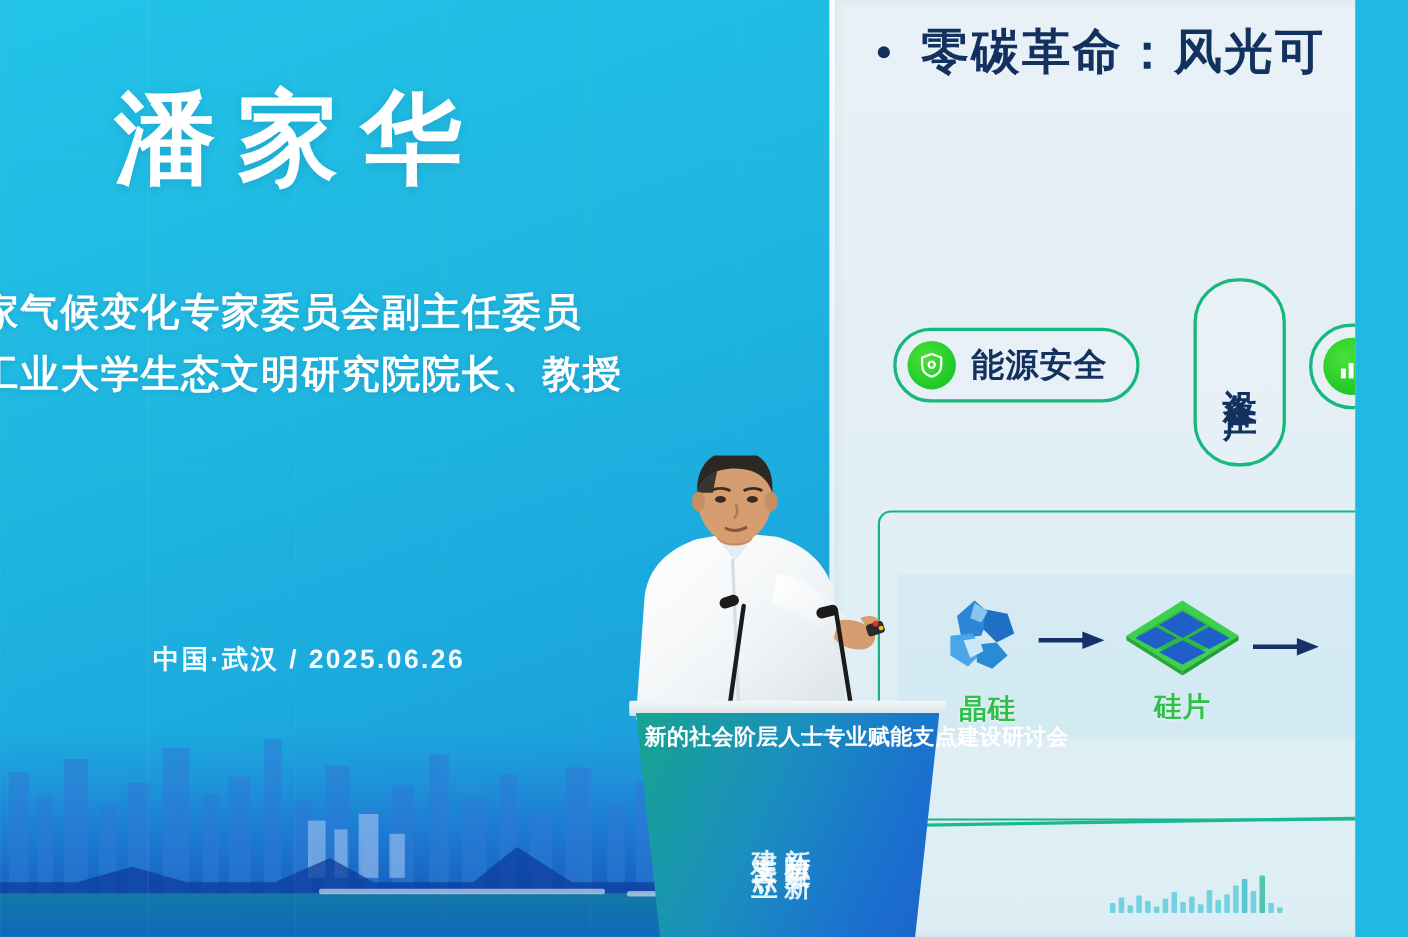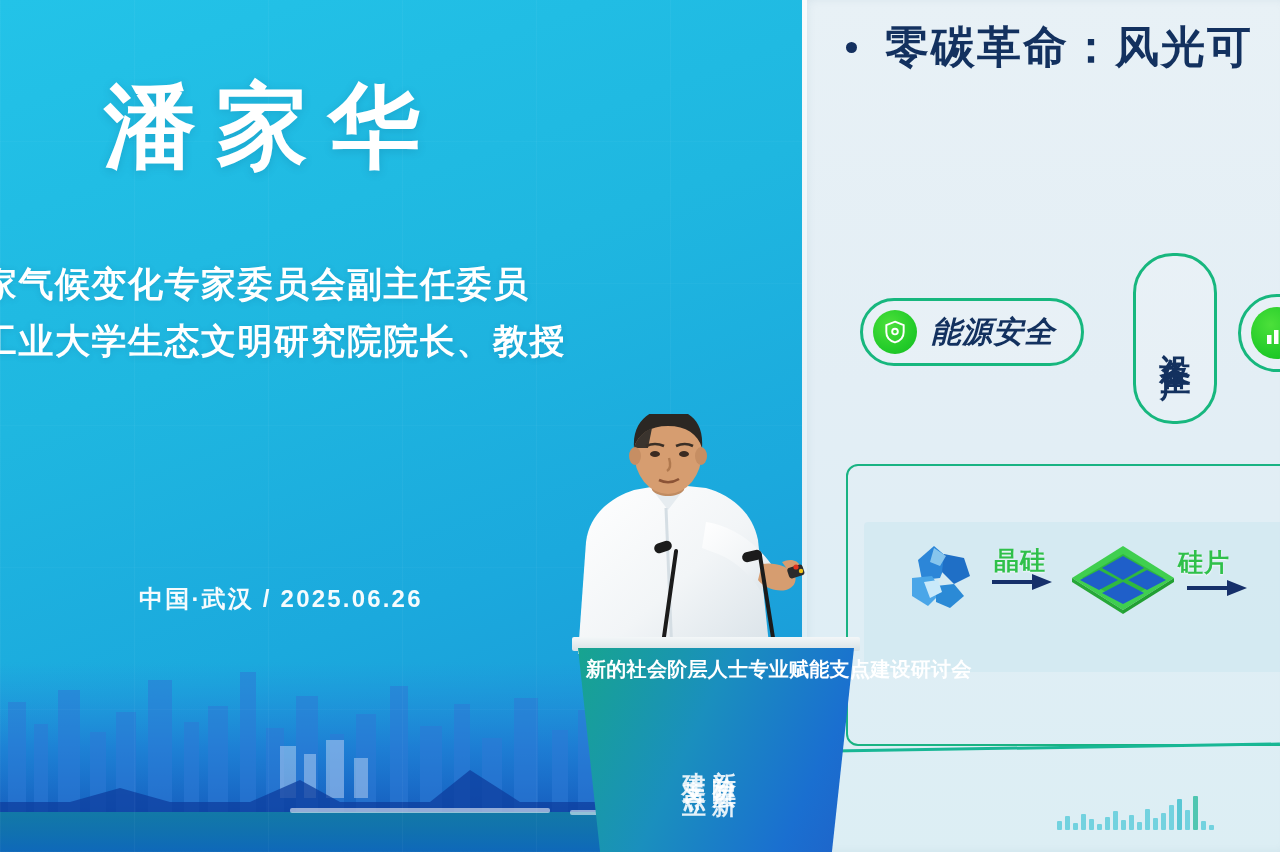--- a/index.html
+++ b/index.html
@@ -80,21 +80,21 @@
     left: 0;
     bottom: 0;
     width: 802px;
     height: 190px;
     overflow: hidden;
   }
 
   
   .screen {
     position: absolute;
-    left: 802px; top: 0;
+    left: 754px; top: 0;
     width: 478px; height: 852px;
     background: linear-gradient(180deg, #e8f1f6 0%, #e3eef5 45%, #dfeef5 75%, #dceef4 100%);
     overflow: hidden;
     box-shadow: inset 6px 0 14px -6px rgba(20,70,100,0.18);
   }
   .screen-edge {
     position: absolute;
     left: 0; top: 0;
     width: 5px; height: 852px;
     background: linear-gradient(180deg, rgba(255,255,255,0.85), rgba(215,235,245,0.7));
@@ -145,21 +145,20 @@
     justify-content: center;
     margin-right: 14px;
     flex: 0 0 auto;
   }
   .badge-label {
     font-size: 30px;
     font-weight: bold;
     color: #13315f;
     letter-spacing: 1px;
     white-space: nowrap;
-    font-style: italic;
   }
 
   .badge-vertical {
     position: absolute;
     left: 331px;
     top: 253px;
     width: 78px;
     height: 165px;
     border: 3px solid #17b77e;
     border-radius: 40px;
@@ -216,22 +215,22 @@
     left: 62px;
     top: 522px;
     width: 430px;
     height: 150px;
     background: rgba(200,228,240,0.45);
     border-radius: 4px;
   }
   .process-step {
     position: absolute;
     display: flex;
-    flex-direction: row;
-    align-items: flex-start;
+    flex-direction: column;
+    align-items: center;
   }
   .process-step-label {
     font-size: 25px;
     font-weight: bold;
     color: #2fc04a;
     letter-spacing: 1px;
     margin-top: 6px;
     text-shadow: 0 1px 2px rgba(255,255,255,0.8);
     white-space: nowrap;
   }

